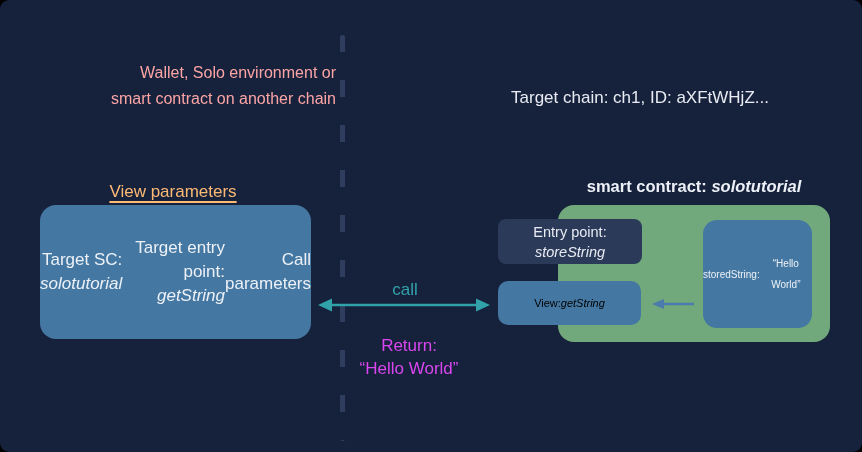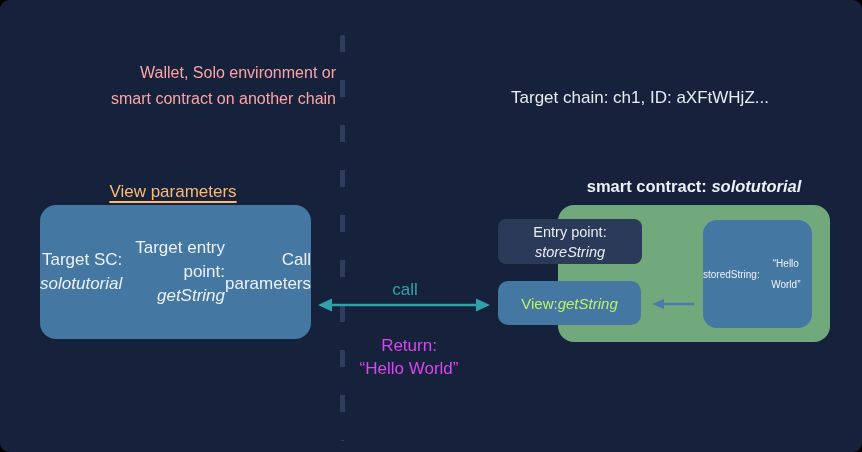--- a/index.html
+++ b/index.html
@@ -121,22 +121,22 @@
     text-align: center;
   }
   .view-box {
     position: absolute;
     left: 498px; top: 281px;
     width: 143px; height: 44px;
     background: #4478A2;
     border-radius: 10px;
     display: flex;
     align-items: center; justify-content: center;
-    font-size: 15px;
-    color: #bef264;
+    font-size: 11px;
+    color: #000000;
   }
   .stored-box {
     position: absolute;
     left: 703px; top: 220px;
     width: 109px; height: 108px;
     background: #4478A2;
     border-radius: 14px;
     display: flex; flex-direction: row;
     align-items: center; justify-content: center;
     font-size: 10px; line-height: 21px;

